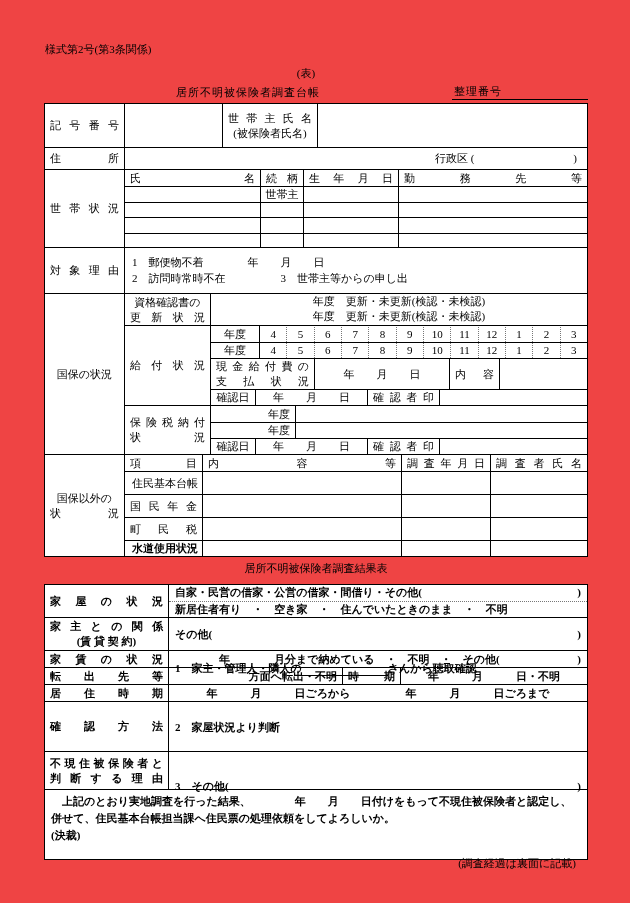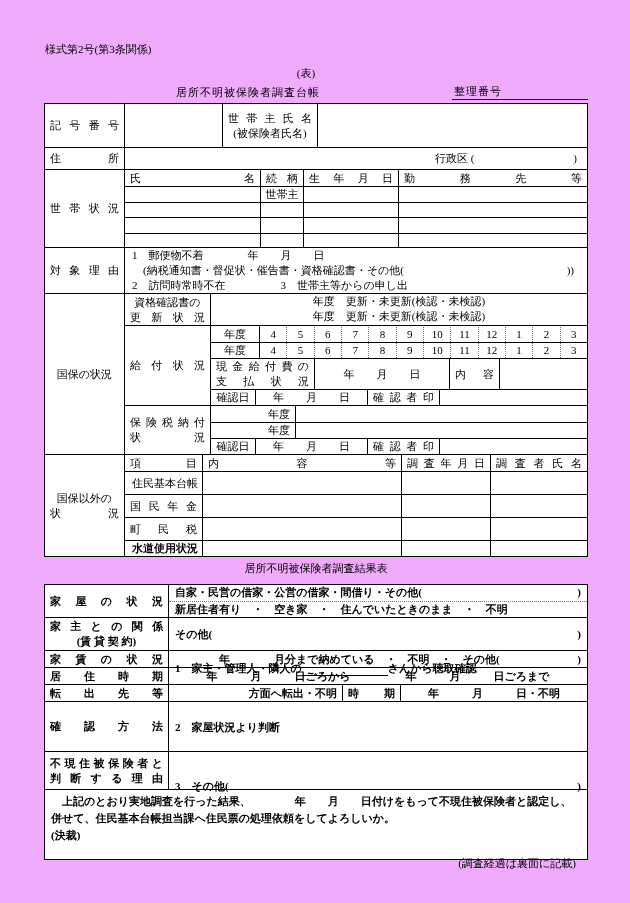--- a/index.html
+++ b/index.html
@@ -1,16 +1,16 @@
 <!DOCTYPE html>
 <html><head>
 <meta charset="utf-8">
 <style>
   html,body{margin:0;padding:0;background:#fff;}
-  .sheet{position:relative;width:630px;height:903px;background:#f0abfc;color:#000;
+  .sheet{position:relative;width:630px;height:903px;background:#ef4444;color:#000;
          font-family:"Liberation Serif","DejaVu Serif",serif;font-size:11px;line-height:15px;}
   .abs{position:absolute;}
   .tbl{position:absolute;left:44px;width:544px;border:1px solid #000;box-sizing:border-box;background:#fff;}
   .r{display:flex;border-top:1px solid #000;box-sizing:border-box;align-items:stretch;}
   .r.first{border-top:none;}
   .c{display:flex;align-items:center;border-right:1px solid #000;box-sizing:border-box;overflow:hidden;min-width:0;}
   .c:last-child{border-right:none;}
   .col{flex-direction:column;justify-content:center;align-items:stretch;}
   .stack{flex:1;display:flex;flex-direction:column;min-width:0;}
   .sr{display:flex;border-top:1px solid #000;box-sizing:border-box;align-items:stretch;}
@@ -117,25 +117,20 @@
         </div>
       </div>
     </div>
 
     <div class="r" style="height:46px;">
       <div class="c lab">
         <span class="jfy">対 象 理 由</span>
       </div>
       <div class="stack" style="justify-content:center;line-height:15.2px;padding-left:7px;padding-right:0;">
         <span class="nowrap">1　郵便物不着　　　　年　　月　　日</span>
-        <span style="display:flex;padding-right:13px;">
-          <span class="nowrap">　(納税通知書・督促状・催告書・資格確認書・その他(</span>
-          <span class="gap"></span>
-          <span>))</span>
-        </span>
         <span class="nowrap">2　訪問時常時不在　　　　　3　世帯主等からの申し出</span>
       </div>
     </div>
 
     <div class="r">
       <div class="c lab">
         <span class="ctr">国保の状況</span>
       </div>
       <div class="stack">
 
@@ -353,39 +348,39 @@
       </div>
       <div class="c gap" style="padding:0 6px;">
         <span class="nowrap">　　　　年　　　　月分まで納めている　・　不明　・　その他(</span>
         <span class="gap"></span>
         <span>)</span>
       </div>
     </div>
 
     <div class="r" style="height:17px;">
       <div class="c lab2">
+        <span class="jfy">転 出 先 等</span>
+      </div>
+      <div class="c" style="width:174px;">
+        <span class="rgt nowrap">方面へ転出・不明</span>
+      </div>
+      <div class="c" style="width:58px;">
+        <span class="jfy">時 期</span>
+      </div>
+      <div class="c gap">
+        <span class="ctr nowrap">年　　　月　　　日・不明</span>
+      </div>
+    </div>
+
+    <div class="r" style="height:17px;">
+      <div class="c lab2">
         <span class="jfy">居 住 時 期</span>
       </div>
       <div class="c gap">
         <span class="ctr nowrap">年　　　月　　　日ごろから　　　　　年　　　月　　　日ごろまで</span>
-      </div>
-    </div>
-
-    <div class="r" style="height:17px;">
-      <div class="c lab2">
-        <span class="jfy">転 出 先 等</span>
-      </div>
-      <div class="c" style="width:174px;">
-        <span class="rgt nowrap">方面へ転出・不明</span>
-      </div>
-      <div class="c" style="width:58px;">
-        <span class="jfy">時 期</span>
-      </div>
-      <div class="c gap">
-        <span class="ctr nowrap">年　　　月　　　日・不明</span>
       </div>
     </div>
 
     <div class="r" style="height:50px;">
       <div class="c lab2">
         <span class="jfy">確 認 方 法</span>
       </div>
       <div class="stack" style="justify-content:center;padding:0 6px;line-height:16px;gap:43px;">
         <span style="display:flex;align-items:flex-end;">
           <span class="nowrap">1　家主・管理人・隣人の</span>

